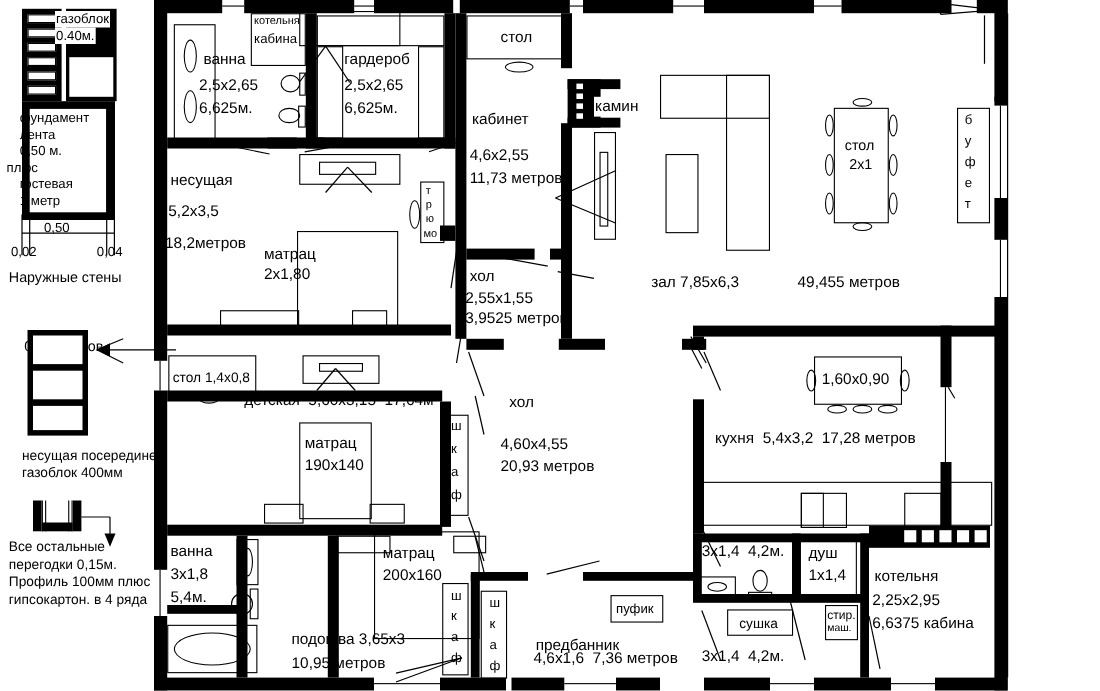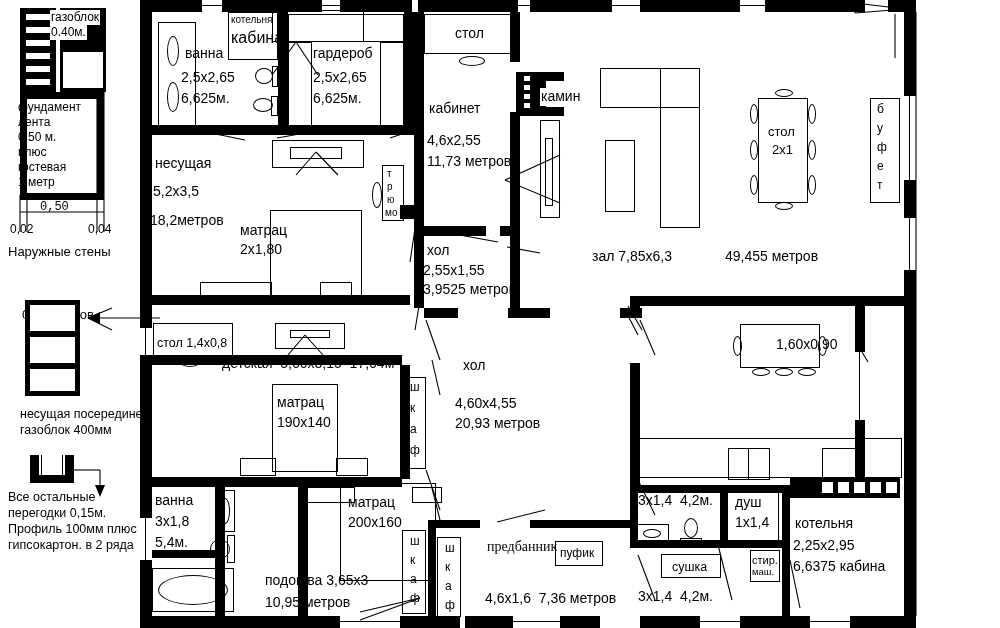--- a/index.html
+++ b/index.html
@@ -72,25 +72,25 @@
 
   <div class="lbl" style="left:50px; top:10px; font-size:12px; background:#fff; padding:0 1px;">газоблок</div>
   <div class="lbl" style="left:50px; top:25px; font-size:12px; background:#fff; padding:0 1px;">0.40м.</div>
 
   <div class="wall" style="left:20px; top:92px; width:84px; height:108px;"></div>
   <div style="position:absolute; left:27px; top:99px; width:70px; height:94px; background:#fff;"></div>
 
   <div class="lbl" style="left:18px; top:100px; font-size:12px;">фундамент</div>
   <div class="lbl" style="left:18px; top:115px; font-size:12px;">лента</div>
   <div class="lbl" style="left:18px; top:130px; font-size:12px;">0,50 м.</div>
-  <div class="lbl" style="left:18px; top:145px; font-size:12px;">плюс</div>
+  <div class="lbl" style="left:6px; top:145px; font-size:12px;">плюс</div>
   <div class="lbl" style="left:18px; top:160px; font-size:12px;">гостевая</div>
   <div class="lbl" style="left:18px; top:175px; font-size:12px;">1 метр</div>
 
-  <div class="lbl" style="left:40px; top:200px; font-size:12px;font-family:Liberation Mono, monospace;">0,50</div>
+  <div class="lbl" style="left:40px; top:200px; font-size:12px;">0,50</div>
   <div class="lbl" style="left:10px; top:222px; font-size:12px;">0,02</div>
   <div class="lbl" style="left:88px; top:222px; font-size:12px;">0,04</div>
 
   <div class="lbl" style="left:8px; top:244px; font-size:13px;">Наружные стены</div>
   <div class="lbl" style="left:22px; top:262px; font-size:13px;margin-top:45px;">0,56 метров</div>
 
   <div class="wall" style="left:25px; top:300px; width:55px; height:96px;"></div>
   <div style="position:absolute; left:30px; top:305px; width:45px; height:26px; background:#fff;"></div>
   <div style="position:absolute; left:30px; top:337px; width:45px; height:26px; background:#fff;"></div>
   <div style="position:absolute; left:30px; top:369px; width:45px; height:22px; background:#fff;"></div>
@@ -100,21 +100,21 @@
 
   <div class="wall" style="left:30px; top:455px; width:8px; height:28px;"></div>
   <div class="wall" style="left:38px; top:455px; width:4px; height:28px; background:#fff; border-left:1.5px solid #000; border-right:1.5px solid #000;"></div>
   <div class="wall" style="left:66px; top:455px; width:8px; height:28px;"></div>
   <div class="wall" style="left:62px; top:455px; width:4px; height:28px; background:#fff; border-left:1.5px solid #000; border-right:1.5px solid #000;"></div>
   <div class="wall" style="left:38px; top:475px; width:28px; height:8px;"></div>
 
   <div class="lbl" style="left:8px; top:489px; font-size:12.5px;">Все остальные</div>
   <div class="lbl" style="left:8px; top:505px; font-size:12.5px;">перегодки 0,15м.</div>
   <div class="lbl" style="left:8px; top:521px; font-size:12.5px;">Профиль 100мм плюс</div>
-  <div class="lbl" style="left:8px; top:537px; font-size:12.5px;">гипсокартон. в 2 ряда</div>
+  <div class="lbl" style="left:8px; top:537px; font-size:12.5px;">гипсокартон. в 4 ряда</div>
 
   <div class="wall" style="left:140px; top:0px; width:12px; height:300px;"></div>
   <div class="wall" style="left:140px; top:300px; width:12px; height:28px;"></div>
   <div class="wall" style="left:140px; top:355px; width:12px; height:115px;"></div>
   <div class="wall" style="left:140px; top:470px; width:12px; height:48px;"></div>
   <div class="wall" style="left:140px; top:560px; width:12px; height:68px;"></div>
   <div class="thin" style="left:145px; top:328px; width:2px; height:27px; border:none; border-left:1.2px solid #000;"></div>
   <div class="thin" style="left:145px; top:518px; width:2px; height:42px; border:none; border-left:1.2px solid #000;"></div>
 
   <div class="wall" style="left:140px; top:0px; width:62px; height:12px;"></div>
@@ -158,21 +158,21 @@
   <div class="wall" style="left:278px; top:12px; width:10px; height:123px;"></div>
   <div class="wall" style="left:404px; top:12px; width:10px; height:123px;"></div>
   <div class="wall" style="left:288px; top:125px; width:126px; height:10px;"></div>
 
   <div class="thin" style="left:158px; top:22px; width:38px; height:105px;"></div>
   <div class="ell" style="left:167px; top:36px; width:12px; height:30px;"></div>
   <div class="ell" style="left:167px; top:82px; width:12px; height:30px;"></div>
 
   <div class="thin" style="left:228px; top:12px; width:50px; height:48px;"></div>
   <div class="lbl xs" style="left:231px; top:14px; font-size:10px;">котельня</div>
-  <div class="lbl xs" style="left:231px; top:28px; font-size:16px;">кабина</div>
+  <div class="lbl xs" style="left:231px; top:28px; font-size:12px;">кабина</div>
 
   <div class="ell" style="left:255px; top:68px; width:18px; height:16px;"></div>
   <div class="thin" style="left:272px; top:66px; width:6px; height:21px;"></div>
   <div class="ell" style="left:253px; top:98px; width:20px; height:14px;"></div>
   <div class="thin" style="left:271px; top:96px; width:7px; height:20px;"></div>
 
   <div class="lbl md" style="left:185px; top:45px;">ванна</div>
   <div class="lbl md" style="left:181px; top:69px;">2,5х2,65</div>
   <div class="lbl md" style="left:181px; top:90px;">6,625м.</div>
 
@@ -334,39 +334,40 @@
   <div class="lbl md" style="left:463px; top:357px;">хол</div>
   <div class="lbl md" style="left:455px; top:395px;">4,60х4,55</div>
   <div class="lbl md" style="left:455px; top:415px;">20,93 метров</div>
 
   <div class="wall" style="left:428px; top:520px; width:52px; height:8px;"></div>
   <div class="wall" style="left:530px; top:520px; width:105px; height:8px;"></div>
 
   <div class="thin" style="left:555px; top:541px; width:48px; height:25px;"></div>
   <div class="lbl" style="left:560px; top:546px; font-size:12px;">пуфик</div>
 
-  <div class="lbl md" style="left:487px; top:538px;font-family:Liberation Serif, serif;">предбанник</div>
+  <div class="lbl md" style="left:487px; top:578px;">предбанник</div>
   <div class="lbl md" style="left:485px; top:590px;">4,6х1,6  7,36 метров</div>
 
   <div class="wall" style="left:630px; top:296px; width:275px; height:10px;"></div>
   <div class="wall" style="left:630px; top:306px; width:10px; height:12px;"></div>
   <div class="wall" style="left:630px; top:363px; width:10px; height:120px;"></div>
   <div class="wall" style="left:630px; top:475px; width:10px; height:10px;"></div>
   <div class="wall" style="left:855px; top:296px; width:10px; height:56px;"></div>
   <div class="wall" style="left:855px; top:420px; width:10px; height:65px;"></div>
   <div class="thin" style="left:859px; top:352px; width:2px; height:68px; border:none; border-left:1.3px solid #000;"></div>
 
   <div class="thin" style="left:740px; top:324px; width:80px; height:44px;"></div>
-  <div class="lbl md" style="left:776px; top:336px;">1,60х0,90</div>
+  <div class="lbl md" style="left:747px; top:336px;">1,60х0,90</div>
   <div class="ell" style="left:733px; top:336px; width:9px; height:20px;"></div>
   <div class="ell" style="left:818px; top:336px; width:9px; height:20px;"></div>
   <div class="ell" style="left:752px; top:368px; width:18px; height:8px;"></div>
   <div class="ell" style="left:775px; top:368px; width:18px; height:8px;"></div>
   <div class="ell" style="left:798px; top:368px; width:18px; height:8px;"></div>
 
+  <div class="lbl md" style="left:650px; top:390px;">кухня  5,4х3,2  17,28 метров</div>
 
   <div class="thin" style="left:637px; top:438px; width:265px; height:40px;"></div>
   <div class="thin" style="left:728px; top:448px; width:42px; height:32px;"></div>
   <div class="thin" style="left:728px; top:448px; width:21px; height:32px;"></div>
   <div class="thin" style="left:822px; top:448px; width:34px; height:32px;"></div>
 
   <div class="wall" style="left:630px; top:485px; width:160px; height:8px;"></div>
   <div class="wall" style="left:630px; top:485px; width:8px; height:60px;"></div>
   <div class="wall" style="left:630px; top:540px; width:160px; height:8px;"></div>
   <div class="wall" style="left:782px; top:485px; width:8px; height:131px;"></div>

